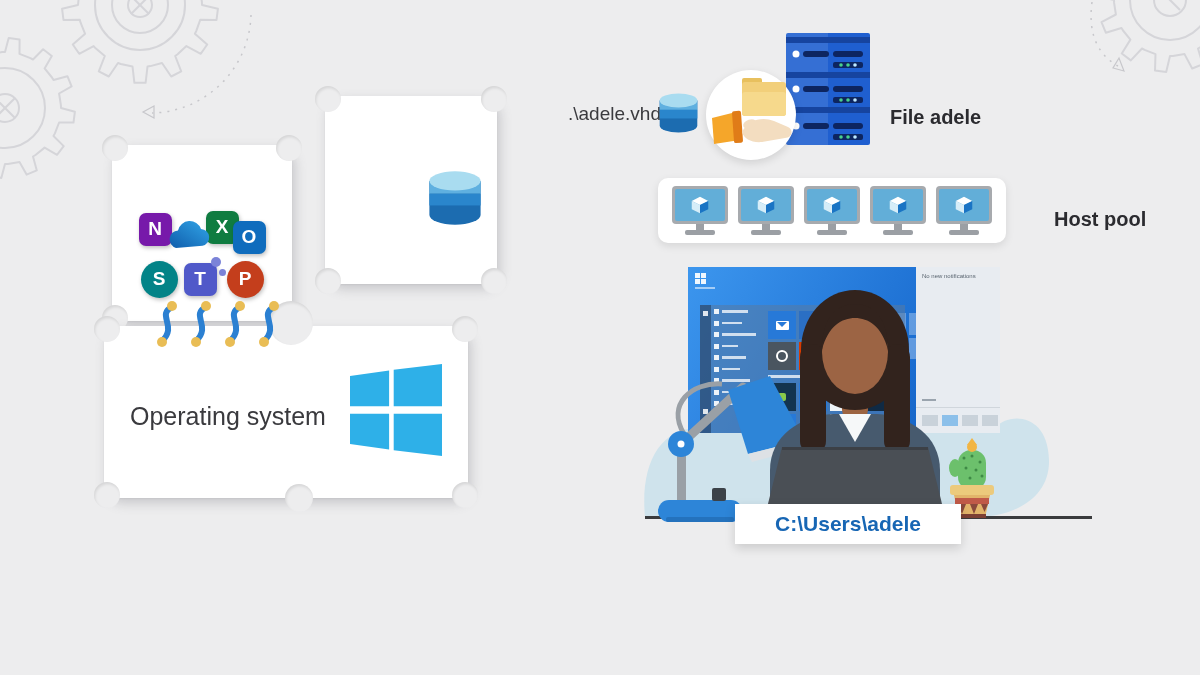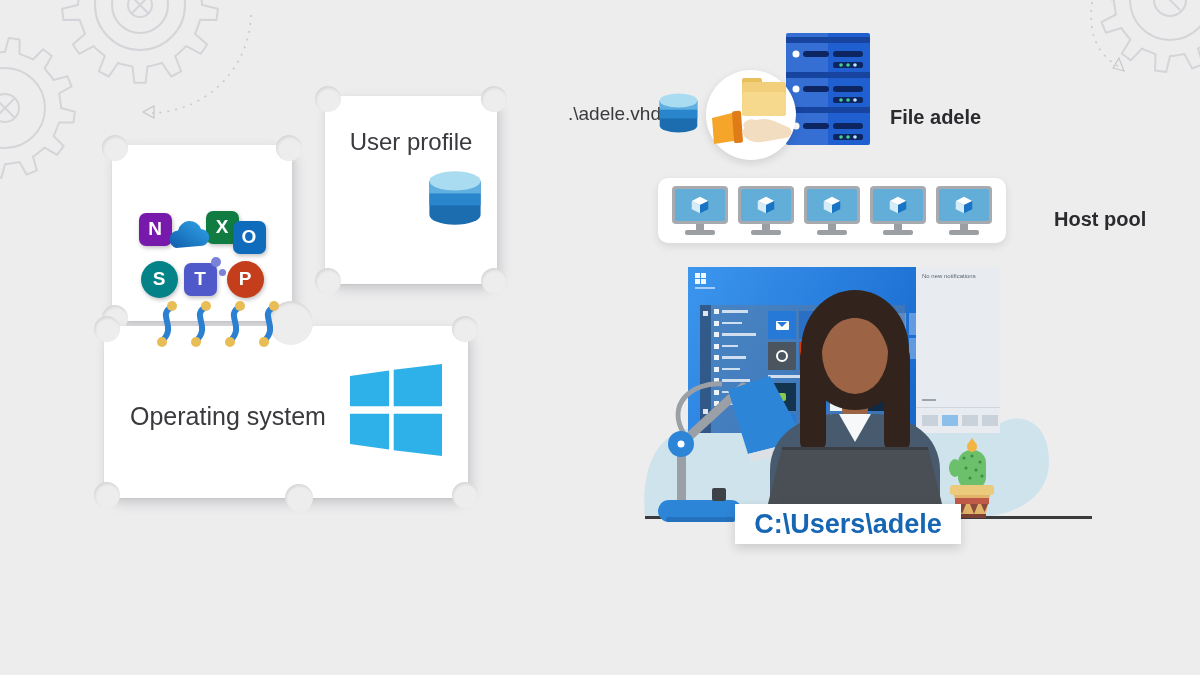--- a/index.html
+++ b/index.html
@@ -100,21 +100,21 @@
   .ac-tiles{position:absolute;left:6px;top:148px;display:flex;gap:4px;}
   .ac-tiles i{width:16px;height:11px;background:#c9d2da;}
   .ac-tiles i.on{background:#8cc0ea;}
 
   .desk-line{position:absolute;left:645px;top:516px;width:447px;height:3px;background:#3a3b3d;z-index:3;}
   .lamp{position:absolute;left:640px;top:370px;z-index:4;}
   .person{position:absolute;left:755px;top:278px;z-index:5;}
   .cactus{position:absolute;left:940px;top:438px;z-index:6;}
   .userdir{position:absolute;left:735px;top:504px;width:226px;height:40px;background:#fff;
            box-shadow:0 4px 10px rgba(0,0,0,.15);z-index:7;display:flex;align-items:center;
-           justify-content:center;font-size:27px;font-weight:bold;color:#1766b4;}
+           justify-content:center;font-size:21px;font-weight:bold;color:#1766b4;}
 </style>
 </head>
 <body>
 
 <div class="stage">
 
   <svg class="decor" width="1200" height="675">
     <g stroke="#d5d5d9" stroke-width="2" fill="none" stroke-linejoin="round">
       <path d="M202.0 5.0L217.9 8.8L216.5 20.0L200.2 19.8L196.2 31.1L194.9 33.8L207.2 44.5L200.8 53.8L186.4 46.1L177.6 54.3L175.2 56.0L181.2 71.3L171.2 76.5L162.0 63.0L150.4 66.1L147.5 66.5L145.6 82.8L134.4 82.8L132.5 66.5L120.8 64.0L118.0 63.0L108.8 76.5L98.8 71.3L104.8 56.0L95.6 48.3L93.6 46.1L79.2 53.8L72.8 44.5L85.1 33.8L80.6 22.7L79.8 19.8L63.5 20.0L62.1 8.8L78.0 5.0L79.2 -6.9L79.8 -9.8L65.3 -17.3L69.3 -27.9L85.1 -23.8L91.7 -33.8L93.6 -36.1L84.2 -49.5L92.6 -57.0L104.8 -46.0L115.2 -51.8L118.0 -53.0L115.9 -69.2L126.9 -71.9L132.5 -56.5L144.5 -56.8L147.5 -56.5L153.1 -71.9L164.1 -69.2L162.0 -53.0L172.7 -47.7L175.2 -46.0L187.4 -57.0L195.8 -49.5L186.4 -36.1L193.4 -26.4L194.9 -23.8L210.7 -27.9L214.7 -17.3L200.2 -9.8L201.9 2.0Z"></path>
       <circle cx="140" cy="5" r="45"></circle>
@@ -171,21 +171,20 @@
         <span class="app-tile rnd" style="margin-left: 10px; background: rgb(196, 62, 28);">P</span>
       </div>
     </div>
   </div>
 
   <div class="piece profile-piece">
     <span class="notch n-s tl"></span>
       <span class="notch n-s tr"></span>
       <span class="notch n-s bl"></span>
       <span class="notch n-s br"></span>
-    <div class="piece-title profile-title">User profile</div>
     <svg class="abs" style="left:98px;top:70px;" width="64" height="64" viewBox="0 0 60 58">
       <path d="M6 13 L6 45 A24 9 0 0 0 54 45 L54 13 Z" fill="#1c6cb0"></path>
       <rect x="6" y="13" width="48" height="12" fill="#5fb0e0"></rect>
       <rect x="6" y="25" width="48" height="11" fill="#2a86cc"></rect>
       <ellipse cx="30" cy="13" rx="24" ry="9" fill="#a9dcf0"></ellipse>
     </svg>
   </div>
 
   <div class="piece os-piece">
     <span class="notch n-s tl"></span>

